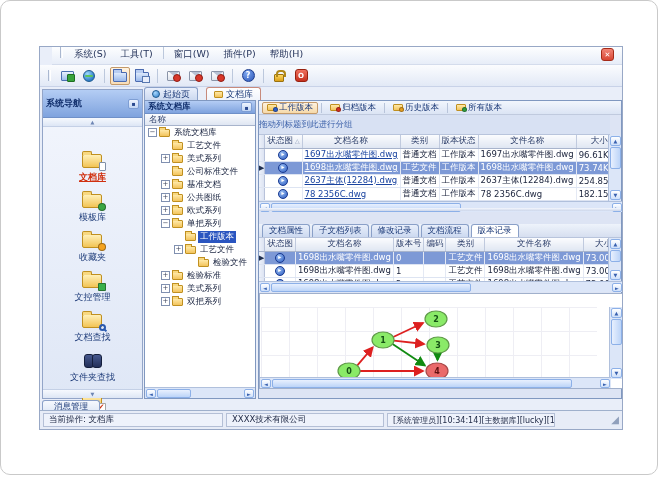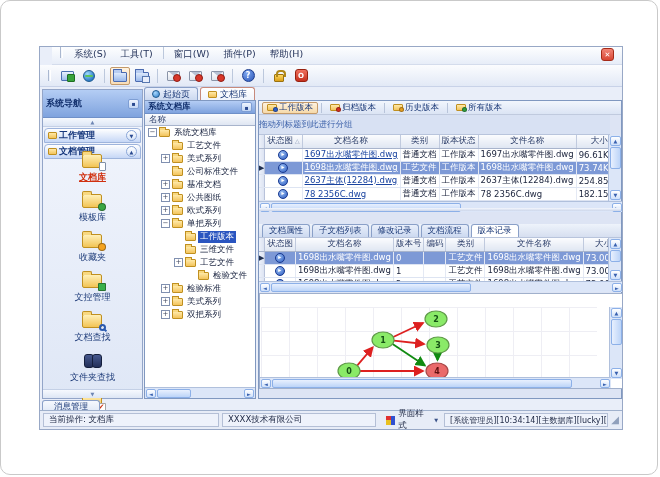--- a/index.html
+++ b/index.html
@@ -56,21 +56,21 @@
   .b-grid{background:#39b04a;border-radius:1px;}
   .b-check{background:#fff;color:#c83010;font-size:7px;line-height:7px;text-align:center;font-weight:bold;border-radius:1px;}
   .b-mag{background:transparent;border:2px solid #2a5ab0;width:7px;height:7px;}
   .b-mag:after{content:"";position:absolute;right:-3px;bottom:-2px;width:4px;height:2px;background:#2a5ab0;transform:rotate(45deg);}
   .binoc{position:absolute;left:3px;top:3px;width:18px;height:13px;}
   .binoc:before,.binoc:after{content:"";position:absolute;top:0;width:8px;height:12px;background:linear-gradient(#46588e,#222f58);border:1px solid #141e3c;border-radius:3px;}
   .binoc:before{left:0;} .binoc:after{right:0;}
   .msg-tab{position:absolute;left:2px;top:353px;width:58px;height:13px;background:linear-gradient(#f6f9fe,#dde6f5);border:1px solid #8aa0c8;border-bottom:none;border-radius:3px 3px 0 0;font-size:8.5px;color:#1c3a78;display:flex;align-items:center;justify-content:center;}
 
   
-  .tabrow{position:absolute;left:104px;top:40px;width:478px;height:13px;display:flex;align-items:flex-end;gap:2px;}
+  .tabrow{position:absolute;left:104px;top:40px;width:478px;height:13px;display:flex;align-items:flex-end;gap:8px;}
   .mtab{height:13px;padding:0 7px;border:1px solid #8aa0c8;border-bottom:none;border-radius:3px 3px 0 0;background:linear-gradient(#e9effb,#ccd9f0);display:flex;align-items:center;gap:3px;font-size:9px;color:#1c3a78;}
   .mtab.active{background:linear-gradient(#ffffff,#f0f4fc);border-color:#c78a7c;}
   .tabglobe{width:8px;height:8px;border-radius:50%;background:radial-gradient(circle at 35% 30%,#a8d8ff,#2e7ec9);border:1px solid #1d598f;}
   .tabfold{width:9px;height:7px;background:linear-gradient(#ffe9a8,#f3c45c);border:1px solid #c09020;border-radius:1px;}
   .closebtn{position:absolute;right:8px;top:1px;width:13px;height:13px;border-radius:3px;background:linear-gradient(#f28577,#d84634);border:1px solid #a52a18;color:#fff;font-size:7px;display:flex;align-items:center;justify-content:center;font-weight:bold;}
 
   
   .treepanel{position:absolute;left:104px;top:53px;width:112px;height:299px;background:#fff;border:1px solid #8098c0;}
   .tp-hdr{height:13px;background:linear-gradient(#b4cdf4,#7fa3de);border-bottom:1px solid #6f90c8;display:flex;align-items:center;justify-content:space-between;padding:0 3px;}
   .tp-hdr b{font-size:8.5px;color:#12306e;}
@@ -187,30 +187,20 @@
           <div class="ic-exit">O</div>
         </div>
       </div>
 
     <div class="sidebar">
       <div class="side-hdr">
         <b>系统导航</b>
         <span class="pinbtn">▪</span>
       </div>
       <div class="scrollstrip">▲</div>
-      <div id="sbgroups">
-          <div class="sgroup">
-            <b><span class="gfold"></span>工作管理</b>
-            <span class="garr">▼</span>
-          </div>
-          <div class="sgroup">
-            <b><span class="gfold"></span>文档管理</b>
-            <span class="garr">▲</span>
-          </div>
-        </div>
       <div class="sitems" id="sbitems">
           <div class="sitem active">
             <div class="bigico">
               <div class="bfold"></div>
               <div class="badge b-doc"></div>
             </div>
             <span>文档库</span>
           </div>
           <div class="sitem">
             <div class="bigico">
@@ -314,25 +304,20 @@
           </div>
           <div class="tnode" style="padding-left: 16px;">
             <span class="texp">−</span>
             <span class="tfold"></span>
             <span class="lbl">单把系列</span>
           </div>
           <div class="tnode sel" style="padding-left: 29px;">
             <span style="width: 11px; flex: 0 0 auto;"></span>
             <span class="tfold"></span>
             <span class="lbl">工作版本</span>
-          </div>
-          <div class="tnode" style="padding-left: 29px;">
-            <span style="width: 11px; flex: 0 0 auto;"></span>
-            <span class="tfold"></span>
-            <span class="lbl">三维文件</span>
           </div>
           <div class="tnode" style="padding-left: 29px;">
             <span class="texp">+</span>
             <span class="tfold"></span>
             <span class="lbl">工艺文件</span>
           </div>
           <div class="tnode" style="padding-left: 42px;">
             <span style="width: 11px; flex: 0 0 auto;"></span>
             <span class="tfold"></span>
             <span class="lbl">检验文件</span>
@@ -605,23 +590,18 @@
           <div class="sbarr" style="left:1px;">◄</div>
             <div class="sbthumb" style="left:12px;width:300px;"></div>
             <div class="sbarr" style="right:1px;">►</div>
         </div>
       </div>
     </div>
 
     <div class="statusbar">
       <div class="scell" style="width:180px;">当前操作: 文档库</div>
       <div class="scell" style="width:158px;">XXXX技术有限公司</div>
-      <div class="stylebtn" style="margin-left:4px;">
-        <span class="palette"></span>
-        <span>界面样式</span>
-        <span style="font-size:5px;color:#3a5288;">▼</span>
-      </div>
       <div class="scell" style="width:168px;font-size:8px;">[系统管理员][10:34:14][主数据库][lucky][11000]</div>
       <div class="grip2">◢</div>
     </div>
 
   </div>
 </div>
 
 </body></html>

